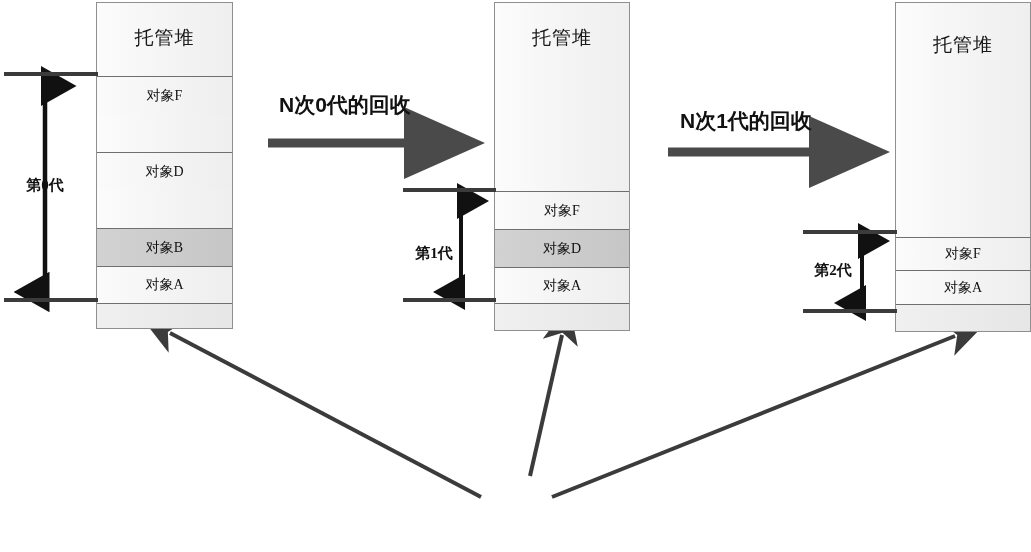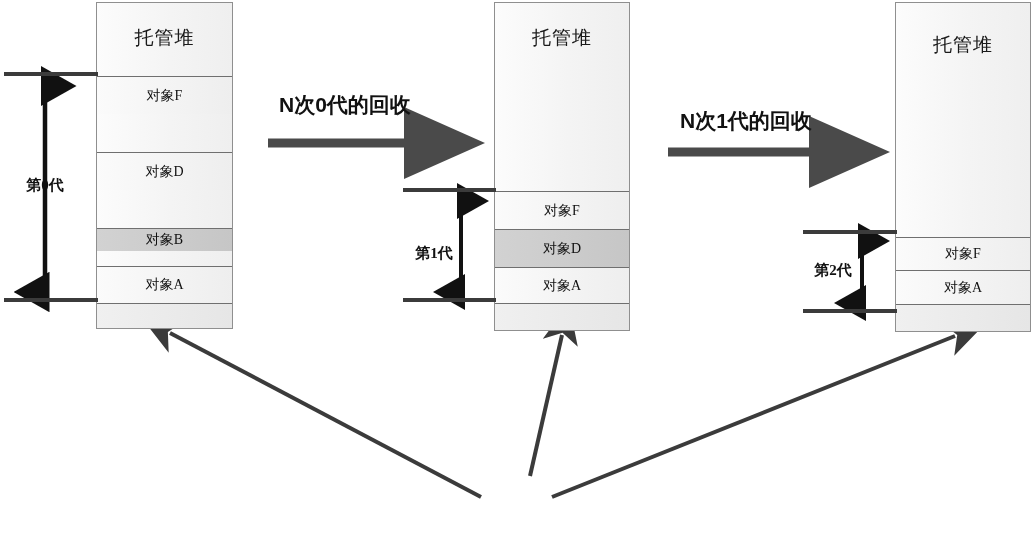--- a/index.html
+++ b/index.html
@@ -164,21 +164,21 @@
 
   <div class="heap" style="left:96px; top:2px; width:137px; height:327px;">
     <div class="heap-title" style="top:22px;">托管堆</div>
 
     <div class="slot light" style="top:73px; height:38px;">
       <span class="objlabel">对象F</span>
     </div>
     <div class="slot light" style="top:149px; height:38px;">
       <span class="objlabel">对象D</span>
     </div>
-    <div class="slot dark" style="top:225px; height:23px;align-items:center;">
+    <div class="slot dark" style="top:225px; height:38px;align-items:center;">
       <span class="objlabel">对象B</span>
     </div>
     <div class="slot light" style="top:263px; height:37px;">
       <span class="objlabel">对象A</span>
     </div>
     <div class="slot empty" style="top:300px; height:25px;">
       <span class="objlabel"></span>
     </div>
   </div>
 

